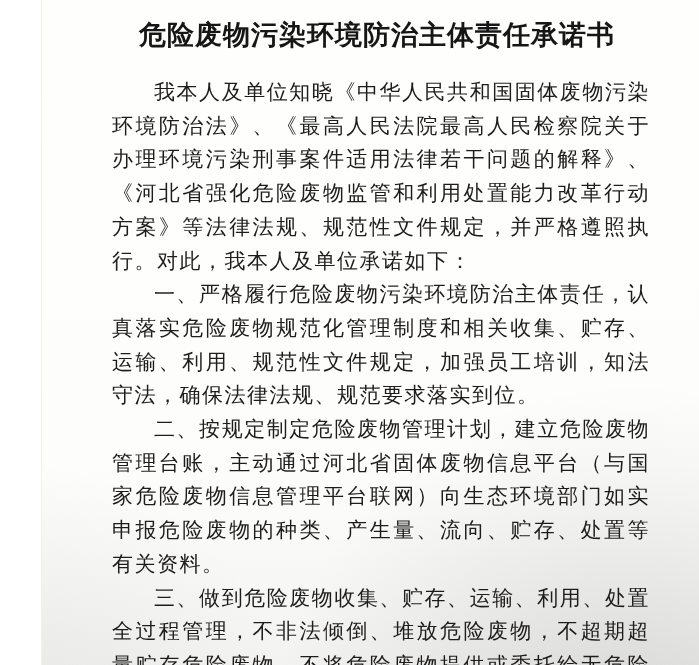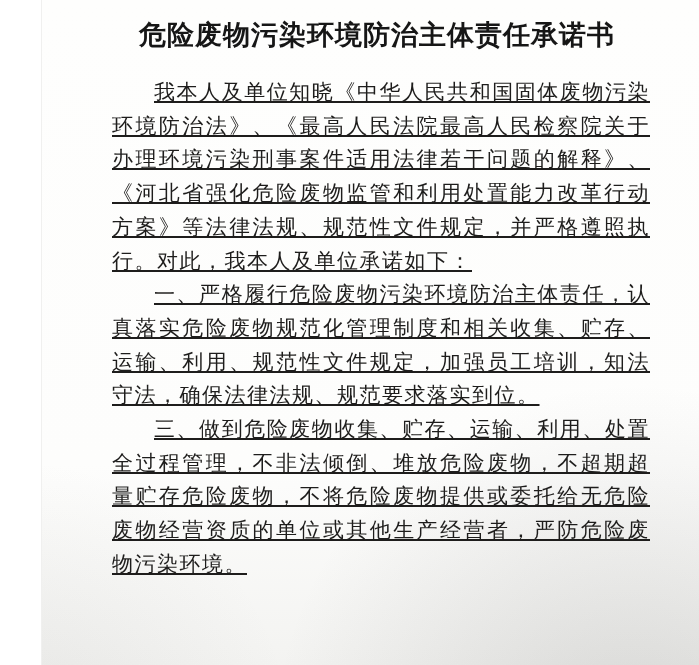--- a/index.html
+++ b/index.html
@@ -54,28 +54,28 @@
     font-size: 21px;
     line-height: 33.7px;
     letter-spacing: 1.5px;
     text-align: justify;
     text-justify: inter-character;
   }
   .doc-body p {
     margin: 0;
     padding: 0;
     text-indent: 2em;
-    text-decoration: underline;
   }
 </style>
 </head>
 <body>
 
 <div class="photo-frame">
   <div class="page">
     <h1 class="doc-title">危险废物污染环境防治主体责任承诺书</h1>
     <div class="doc-body">
       <p>我本人及单位知晓《中华人民共和国固体废物污染环境防治法》、《最高人民法院最高人民检察院关于办理环境污染刑事案件适用法律若干问题的解释》、《河北省强化危险废物监管和利用处置能力改革行动方案》等法律法规、规范性文件规定，并严格遵照执行。对此，我本人及单位承诺如下：</p>
       <p>一、严格履行危险废物污染环境防治主体责任，认真落实危险废物规范化管理制度和相关收集、贮存、运输、利用、规范性文件规定，加强员工培训，知法守法，确保法律法规、规范要求落实到位。</p>
+      <p>二、按规定制定危险废物管理计划，建立危险废物管理台账，主动通过河北省固体废物信息平台（与国家危险废物信息管理平台联网）向生态环境部门如实申报危险废物的种类、产生量、流向、贮存、处置等有关资料。</p>
       <p>三、做到危险废物收集、贮存、运输、利用、处置全过程管理，不非法倾倒、堆放危险废物，不超期超量贮存危险废物，不将危险废物提供或委托给无危险废物经营资质的单位或其他生产经营者，严防危险废物污染环境。</p>
     </div>
   </div>
 </div>
 
 </body></html>

